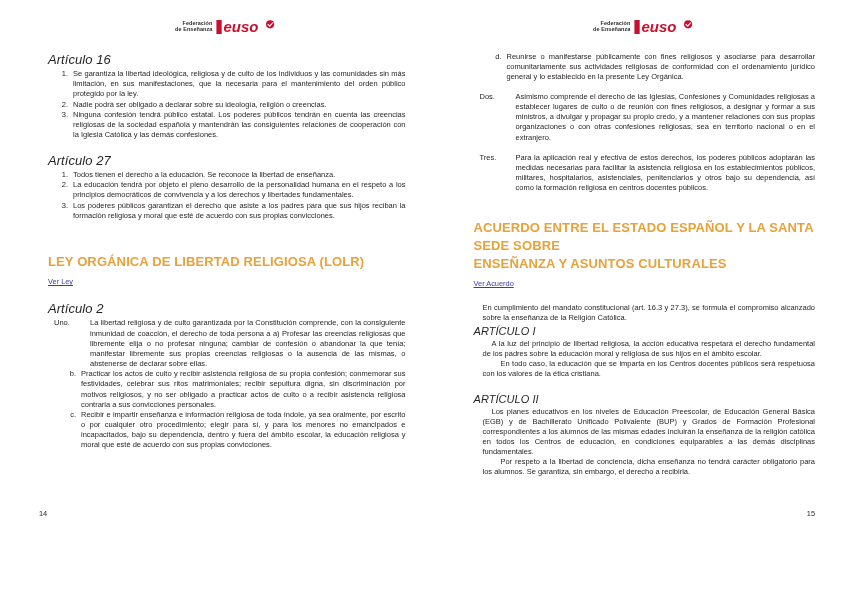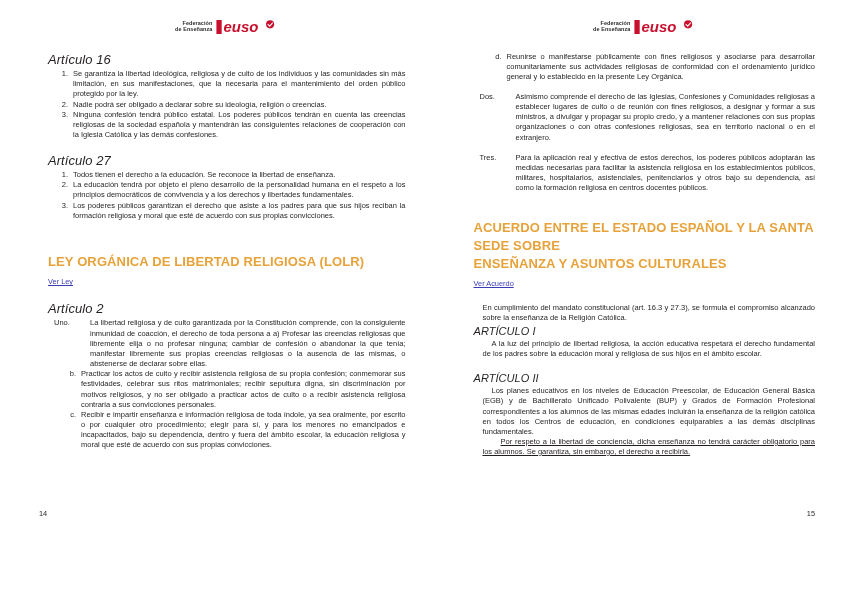--- a/index.html
+++ b/index.html
@@ -274,28 +274,29 @@
         <a class="sec-link" href="#">Ver Acuerdo</a>
       </div>
 
       <div class="gap-md"></div>
 
       <p class="para para-block hang">En cumplimiento del mandato constitucional (art. 16.3 y 27.3), se formula el compromiso alcanzado sobre la enseñanza de la Religión Católica.</p>
 
       <div>
         <p class="art-title roman">ARTÍCULO I</p>
         <p class="para indent-first hang">A la luz del principio de libertad religiosa, la acción educativa respetará el derecho fundamental de los padres sobre la educación moral y religiosa de sus hijos en el ámbito escolar.</p>
+        <p class="para indent-first hang" style="text-indent:18px;">En todo caso, la educación que se imparta en los Centros docentes públicos será respetuosa con los valores de la ética cristiana.</p>
       </div>
 
       <div class="gap-md"></div>
 
       <div>
         <p class="art-title roman">ARTÍCULO II</p>
         <p class="para indent-first hang">Los planes educativos en los niveles de Educación Preescolar, de Educación General Básica (EGB) y de Bachillerato Unificado Polivalente (BUP) y Grados de Formación Profesional correspondientes a los alumnos de las mismas edades incluirán la enseñanza de la religión católica en todos los Centros de educación, en condiciones equiparables a las demás disciplinas fundamentales.</p>
-        <p class="para indent-first hang" style="text-indent:18px;text-decoration:underline;">Por respeto a la libertad de conciencia, dicha enseñanza no tendrá carácter obligatorio para los alumnos. Se garantiza, sin embargo, el derecho a recibirla.</p>
+        <p class="para indent-first hang" style="text-indent:18px;">Por respeto a la libertad de conciencia, dicha enseñanza no tendrá carácter obligatorio para los alumnos. Se garantiza, sin embargo, el derecho a recibirla.</p>
       </div>
 
     </div>
 
     <div class="folio folio-right">15</div>
   </div>
 
 </div>
 
 </body></html>

